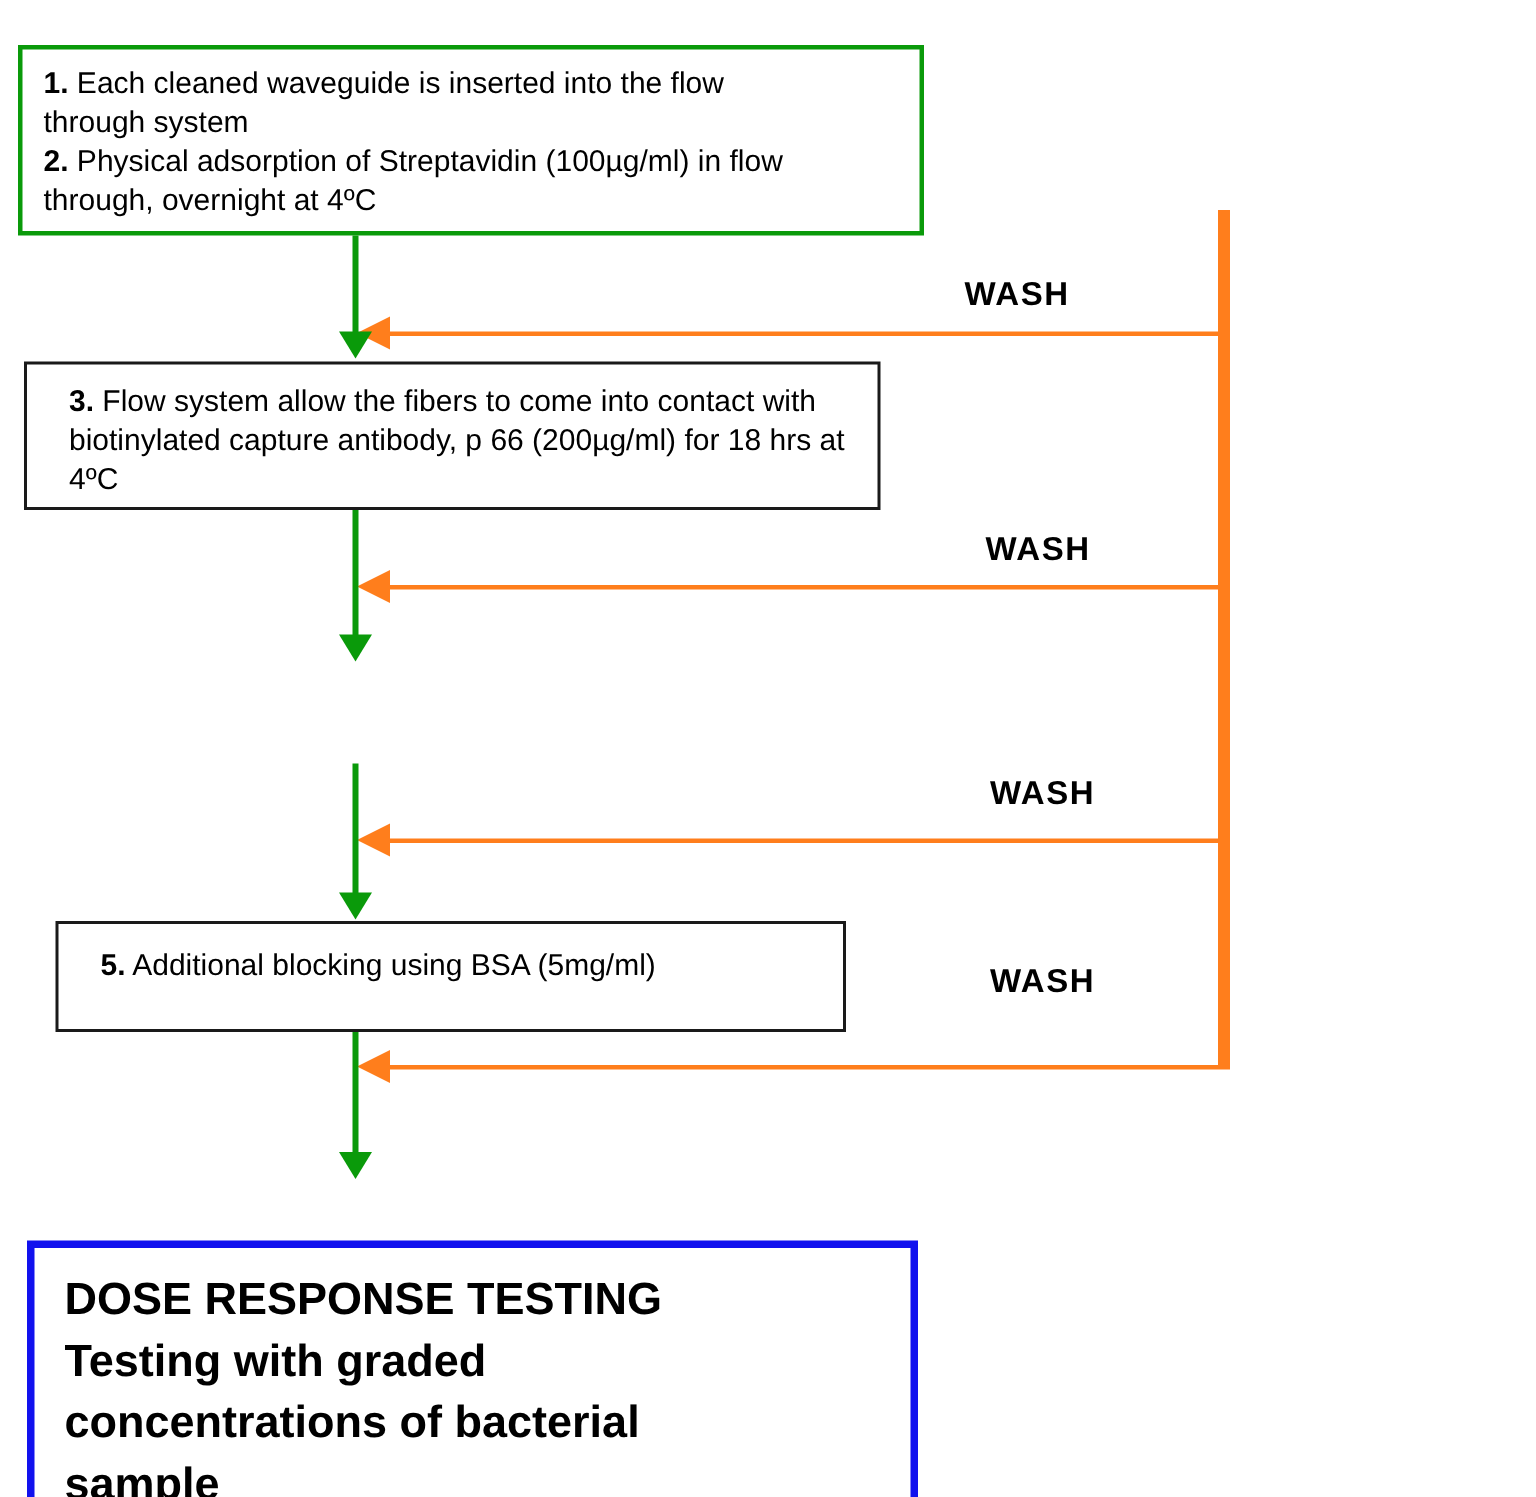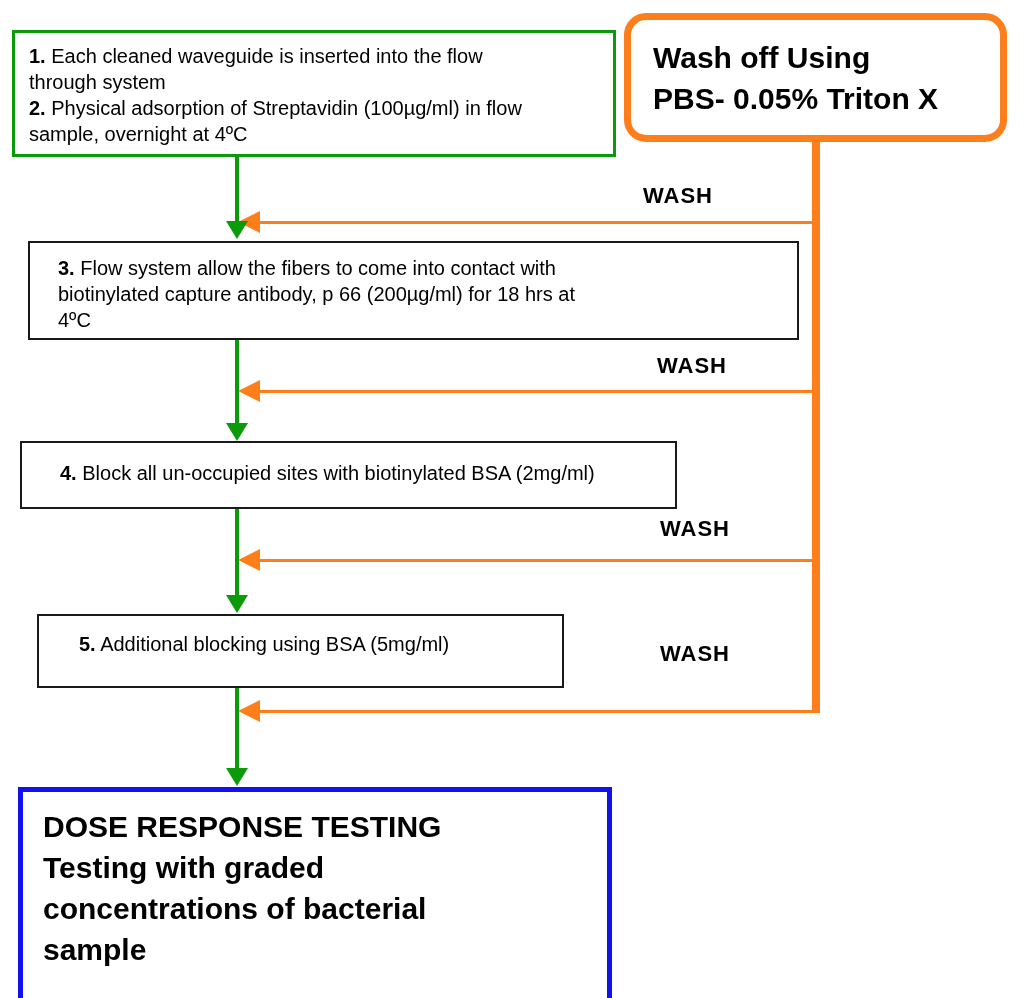--- a/index.html
+++ b/index.html
@@ -13,39 +13,39 @@
   html,body{background:#ffffff;}
   body{font-family:"Liberation Sans","DejaVu Sans",sans-serif;color:var(--text);}
   .canvas{
     position:relative;
     width:1024px;
     height:998px;
     background:#ffffff;
     overflow:hidden;
   }
   .abs{position:absolute;}
-  .pre{white-space:pre-line;}
+  .pre{white-space:pre-line;margin-top:40px;}
 
   
   .step-box{
     background:#ffffff;
     border:2px solid var(--black);
     font-size:20px;
     line-height:26px;
   }
   .step-box b{font-weight:bold;}
 
   .box1{
     left:12px; top:30px; width:604px; height:127px;
     border:3px solid var(--green);
     padding:10px 14px;
   }
-  .box3{ left:28px; top:241px; width:771px; height:99px; padding:12px 14px 0 28px; }
+  .box3{ left:16px; top:241px; width:571px; height:99px; padding:12px 14px 0 28px; }
   .box4{ left:20px; top:441px; width:657px; height:68px; padding:17px 14px 0 38px; }
-  .box5{ left:37px; top:614px; width:527px; height:74px; padding:15px 14px 0 40px; }
+  .box5{ left:37px; top:614px; width:527px; height:74px; padding:15px 14px 0 28px; }
 
   
   .wash-box{
     left:624px; top:13px; width:383px; height:129px;
     border:7px solid var(--orange);
     border-radius:22px;
     background:#ffffff;
     padding:17px 10px 0 22px;
     font-size:30px;
     font-weight:bold;
@@ -111,25 +111,23 @@
 </style>
 </head>
 <body>
 
 <div class="canvas">
 
   <div class="abs step-box box1">
     <p><b>1.</b><span class="pre"> Each cleaned waveguide is inserted into the flow
 through system</span></p>
     <p><b>2.</b><span class="pre"> Physical adsorption of Streptavidin (100µg/ml) in flow
-sample, overnight at 4ºC</span></p>
+through, overnight at 4ºC</span></p>
   </div>
 
-  <div class="abs wash-box pre">Wash off Using
-PBS- 0.05% Triton X</div>
 
   <div class="abs oline-v"></div>
 
   <div class="abs oline-h o1"></div>
   <div class="abs ohead oh1"></div>
   <div class="abs oline-h o2"></div>
   <div class="abs ohead oh2"></div>
   <div class="abs oline-h o3"></div>
   <div class="abs ohead oh3"></div>
   <div class="abs oline-h o4"></div>
@@ -148,23 +146,20 @@
   <div class="abs ghead gh3"></div>
   <div class="abs gline g4"></div>
   <div class="abs ghead gh4"></div>
 
   <div class="abs step-box box3">
     <p><b>3.</b><span class="pre"> Flow system allow the fibers to come into contact with
 biotinylated capture antibody, p 66 (200µg/ml) for 18 hrs at
 4ºC</span></p>
   </div>
 
-  <div class="abs step-box box4">
-    <p><b>4.</b><span class="pre"> Block all un-occupied sites with biotinylated BSA (2mg/ml)</span></p>
-  </div>
 
   <div class="abs step-box box5">
     <p><b>5.</b><span class="pre"> Additional blocking using BSA (5mg/ml)</span></p>
   </div>
 
   <div class="abs dose-box pre">DOSE RESPONSE TESTING
 Testing with graded
 concentrations of bacterial
 sample</div>
 

